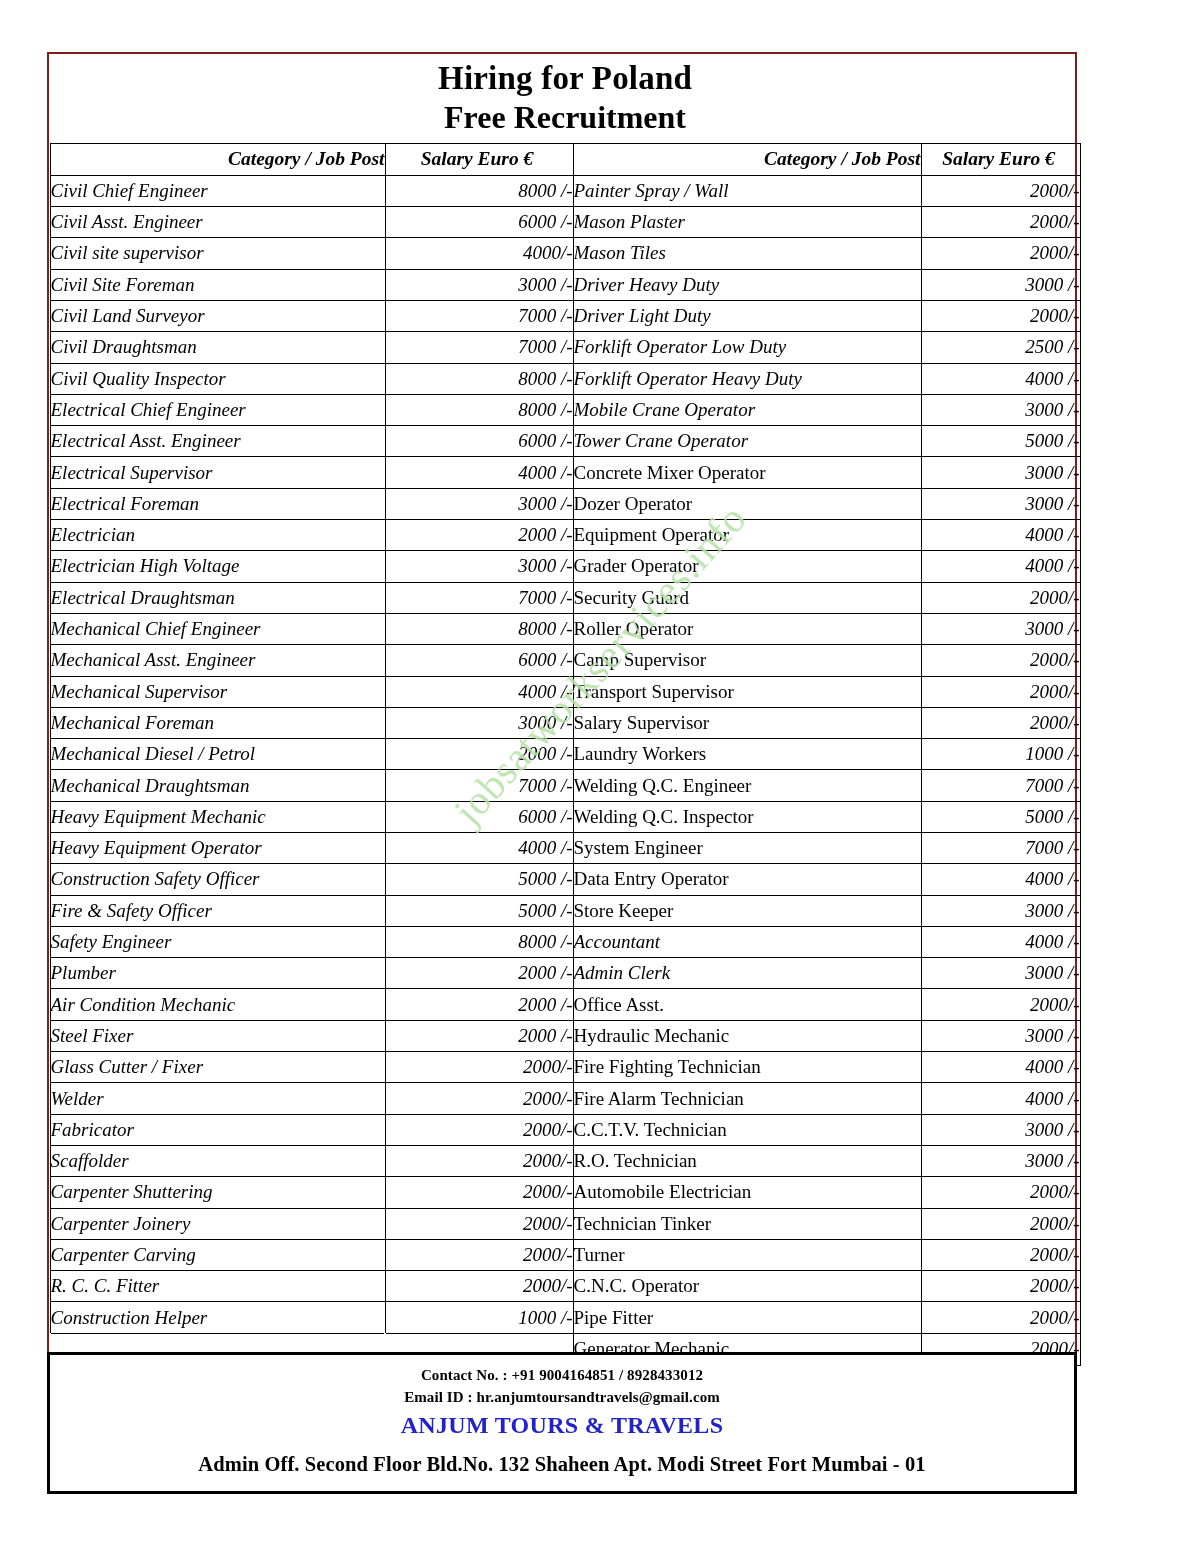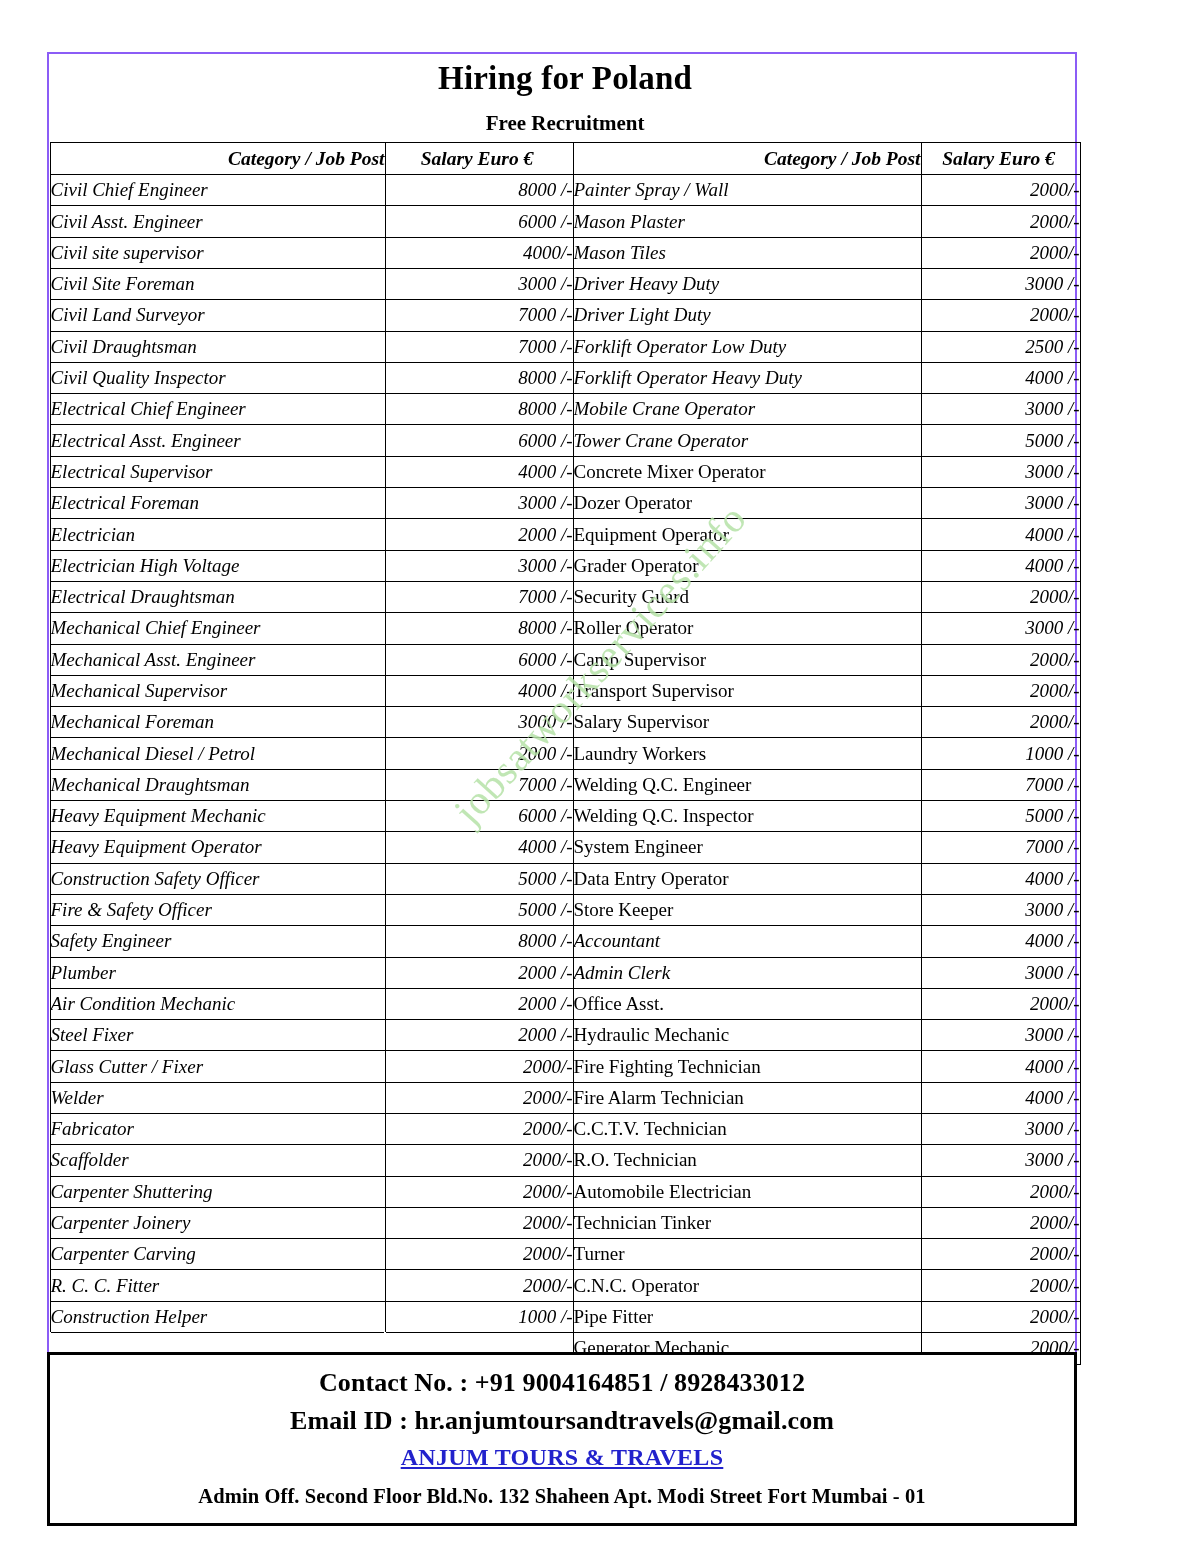--- a/index.html
+++ b/index.html
@@ -30,21 +30,21 @@
     pointer-events:none;
     z-index:5;
     font-weight:400;
   }
 
   
   .tablewrap{
     position:absolute;
     left:47px; top:52px;
     width:1030px;
-    border:2px solid #8b5cf6;
+    border:2px solid #7f1d1d;
     box-sizing:border-box;
     background:transparent;
     z-index:2;
     font-family:Liberation Serif, serif;
   }
   table.main{
     border-collapse:collapse;
     width:100%;
     table-layout:fixed;
   }
@@ -60,24 +60,24 @@
     text-align:center;
     padding:6px 0 7px 0 !important;
   }
   .t1{
     font-size:33px;
     font-weight:bold;
     line-height:1.12;
     letter-spacing:.2px;
   }
   .t2{
-    font-size:21px;
+    font-size:32px;
     font-weight:bold;
     line-height:1.15;
-    margin-top:14px;
+    margin-top:2px;
   }
   .hdr td{
     font-weight:bold;
     font-style:italic;
     font-size:19.5px;
     height:31px;
   }
   .hdr .jc{padding-left:7px;text-align:right;}
   .hdr .sc{text-align:center;padding-right:4px;}
 
@@ -112,30 +112,29 @@
     left:47px; top:1352px;
     width:1030px;
     border:3px solid #000;
     box-sizing:border-box;
     text-align:center;
     padding:9px 0 11px 0;
     background:#fff;
     z-index:6;
   }
   .fline{
-    font-size:26px;
+    font-size:15px;
     font-weight:bold;
     line-height:1.47;
     letter-spacing:.1px;
   }
   .company{
     font-size:24px;
     font-weight:bold;
     color:#2222cc;
-    text-decoration:underline;
     line-height:1.45;
     letter-spacing:.3px;
   }
   .addr{
     font-size:20.5px;
     font-weight:bold;
     line-height:1.5;
     letter-spacing:.1px;
     margin-top:6px;
   }

